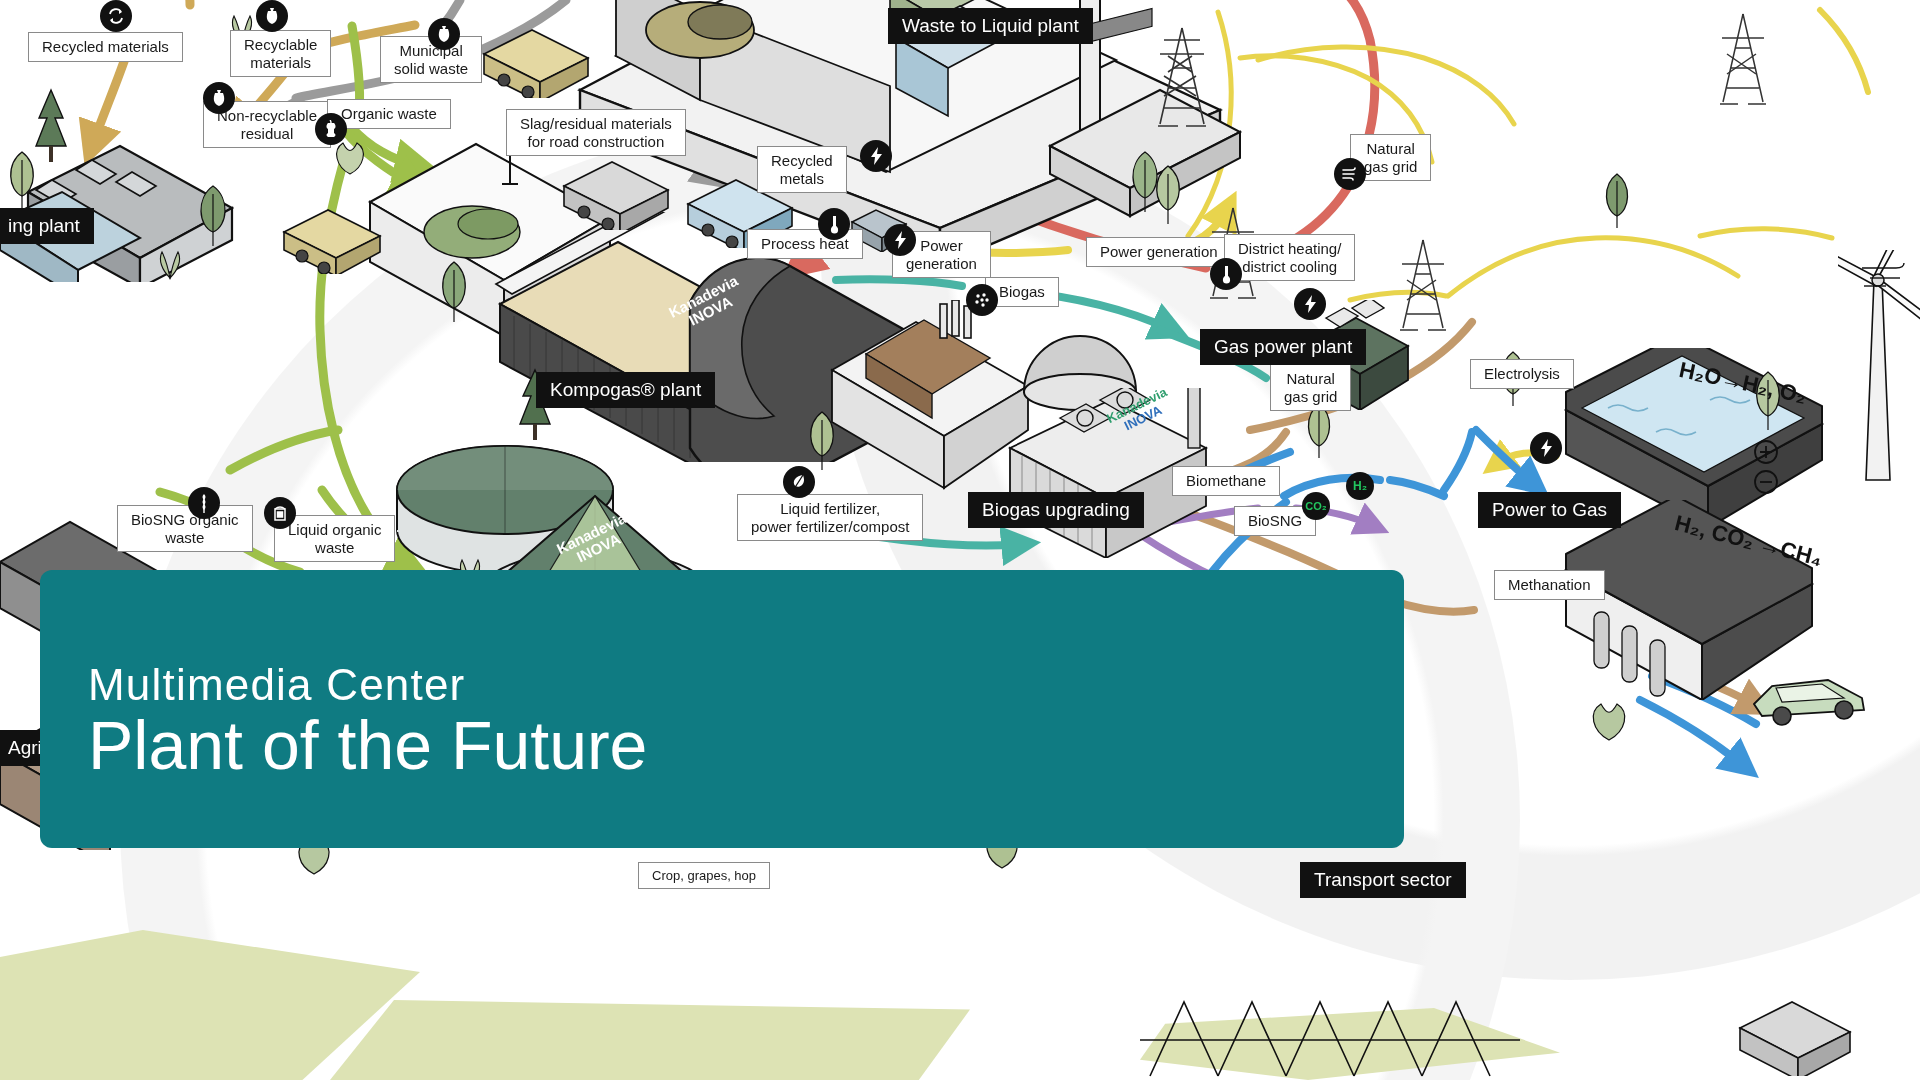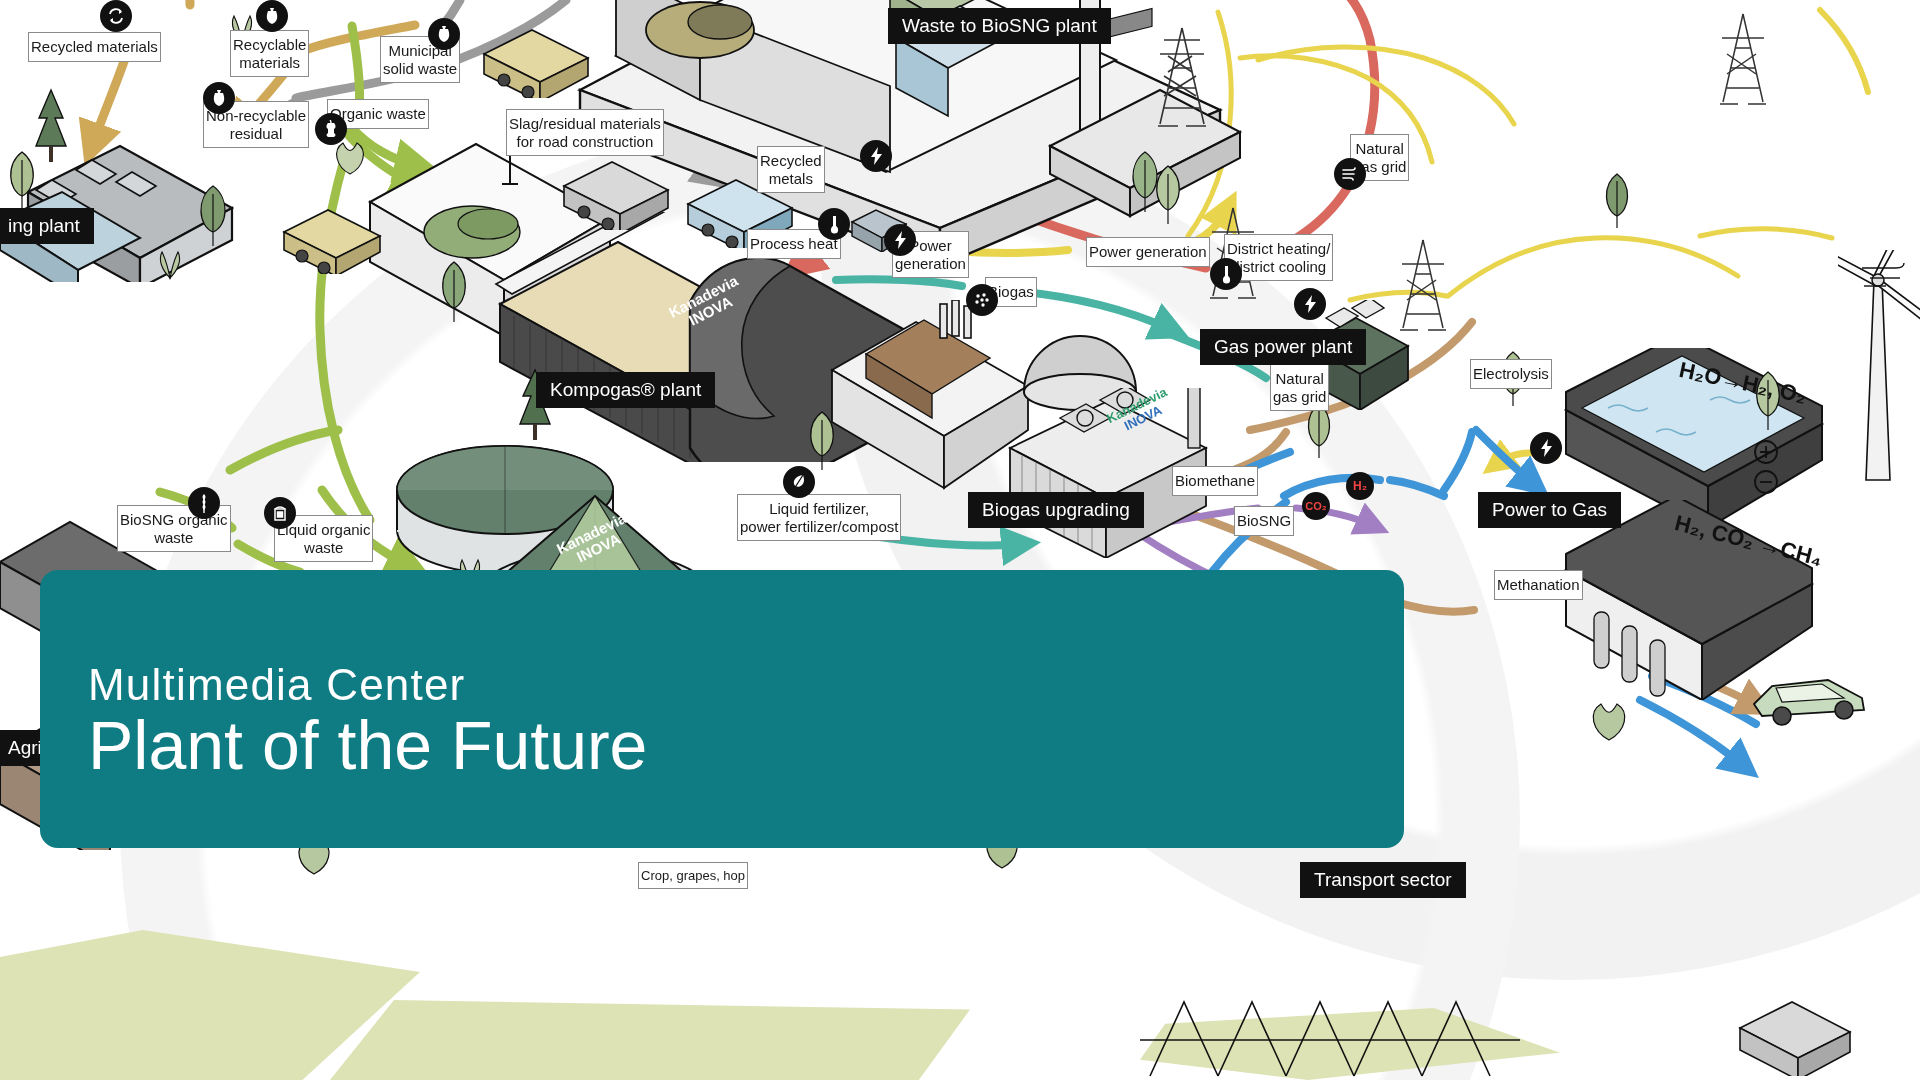--- a/index.html
+++ b/index.html
@@ -41,61 +41,61 @@
 
   
   .lbl {
     position: absolute;
     z-index: 6;
     background: #ffffff;
     border: 1px solid #8a8a8a;
     color: #1a1a1a;
     font-size: 15px;
     line-height: 1.18;
-    padding: 5px 2px;
+    padding: 5px 13px;
     text-align: center;
     white-space: pre-line;
     font-family: "Liberation Sans", sans-serif;
   }
   .lbl.dark {
     background: #111111;
     color: #ffffff;
     border: none;
     font-size: 19px;
     padding: 7px 14px;
     white-space: nowrap;
   }
 
   
   .badge {
     position: absolute;
     z-index: 7;
     width: 32px; height: 32px;
     border-radius: 50%;
     background: #111111;
-    color: #ef4444;
+    color: #22c55e;
     display: flex; align-items: center; justify-content: center;
     font-size: 15px;
     font-weight: bold;
     font-family: "Liberation Sans", sans-serif;
     line-height: 1;
   }
   .badge svg { display:block; }
   .badge.small { width: 28px; height: 28px; font-size: 12px; }
 
   
   .tree { position: absolute; z-index: 4; }
 
   
   #banner {
     position: absolute;
     left: 40px; top: 570px;
     width: 1364px; height: 278px;
     background: #0f7b82;
-    border-radius: 18px;
+    border-radius: 12px;
     z-index: 20;
     color: #ffffff;
     padding: 92px 0 0 48px;
   }
   #banner .kicker {
     font-size: 44px;
     font-weight: 400;
     letter-spacing: 1.2px;
     line-height: 1.05;
     color: #ffffff;
@@ -733,21 +733,21 @@
   <div class="lbl" style="left:1234px; top:506px;">BioSNG</div>
   <div class="lbl" style="left:117px; top:505px;">BioSNG organic
 waste</div>
   <div class="lbl" style="left:274px; top:515px;">Liquid organic
 waste</div>
   <div class="lbl" style="left:737px; top:494px;">Liquid fertilizer,
 power fertilizer/compost</div>
   <div class="lbl" style="left:1494px; top:570px;">Methanation</div>
   <div class="lbl" style="left:638px; top:862px; font-size:13px;">Crop, grapes, hop</div>
 
-  <div class="lbl dark" style="left:888px; top:8px;">Waste to BioSNG plant</div>
+  <div class="lbl dark" style="left:888px; top:8px;">Waste to Liquid plant</div>
   <div class="lbl dark" style="left:-6px; top:208px;">ing plant</div>
   <div class="lbl dark" style="left:536px; top:364px;margin-top:8px;">Kompogas® plant</div>
   <div class="lbl dark" style="left:968px; top:492px;">Biogas upgrading</div>
   <div class="lbl dark" style="left:1200px; top:329px;">Gas power plant</div>
   <div class="lbl dark" style="left:1478px; top:492px;">Power to Gas</div>
   <div class="lbl dark" style="left:-6px; top:730px;">Agric</div>
   <div class="lbl dark" style="left:1300px; top:862px;">Transport sector</div>
 
   <div class="badge" style="left:100px; top:0px;">
     <svg width="18" height="18" viewBox="0 0 18 18" fill="none" stroke="#fff" stroke-width="1.8">

